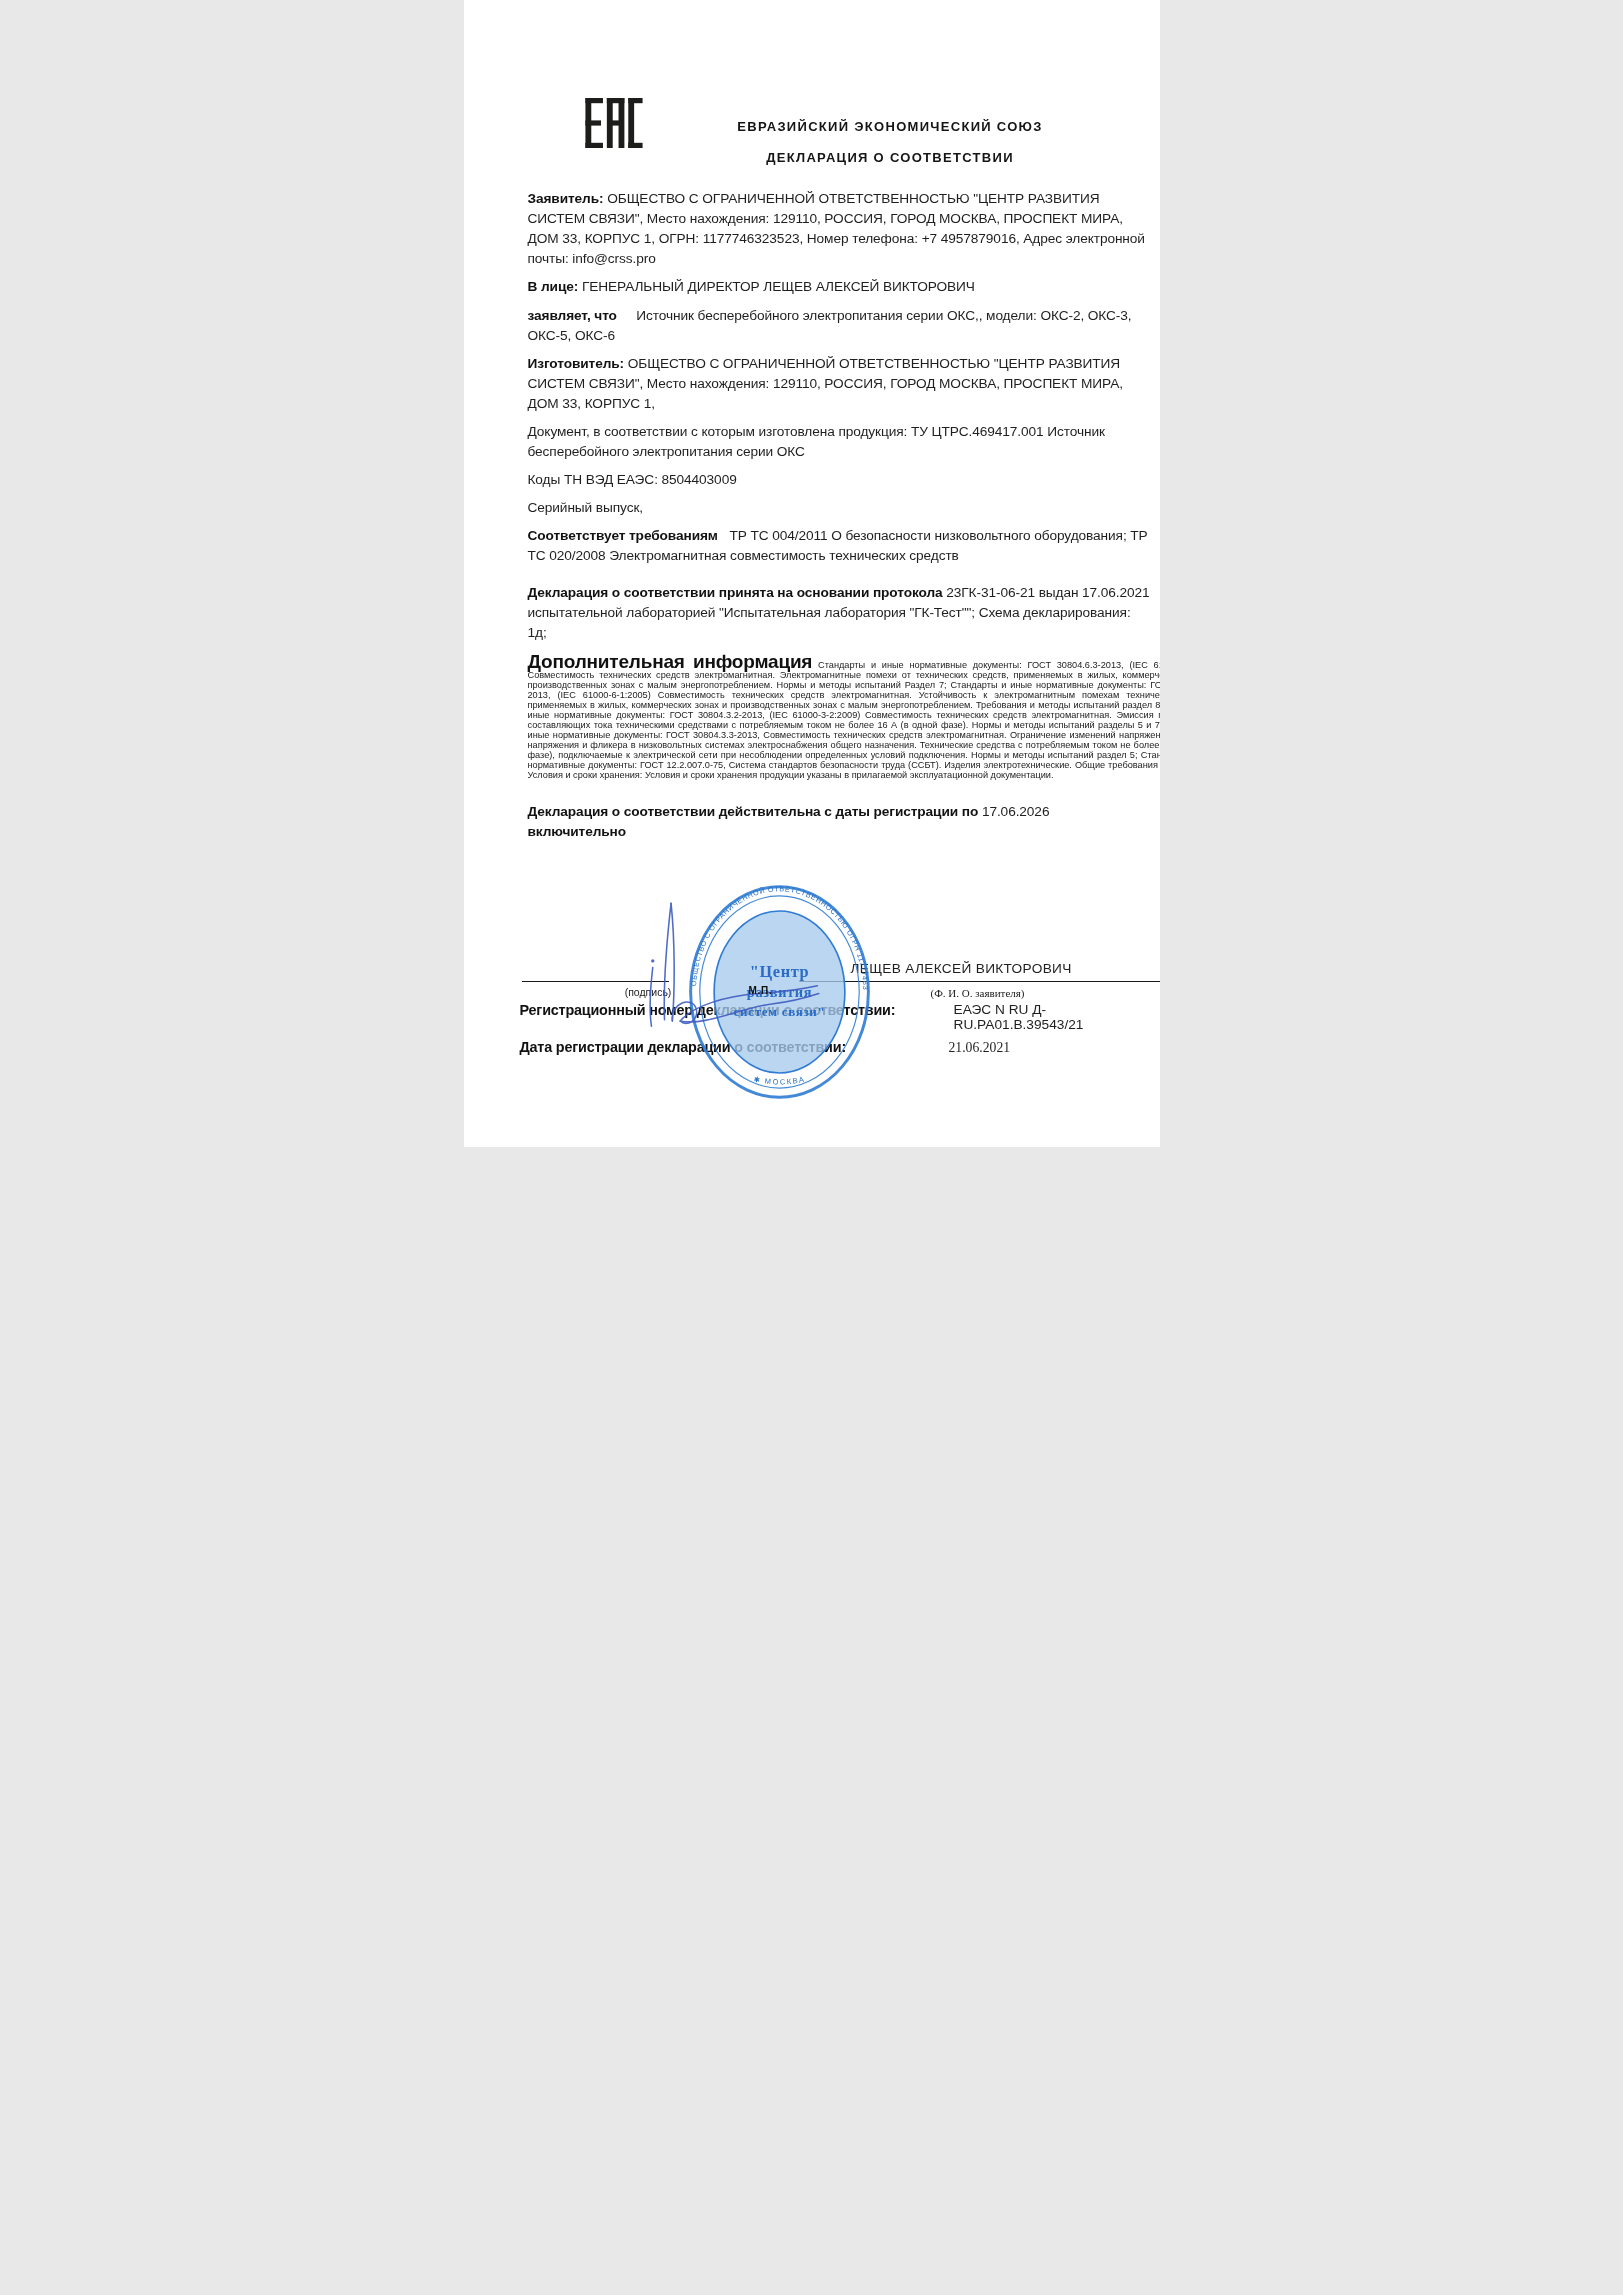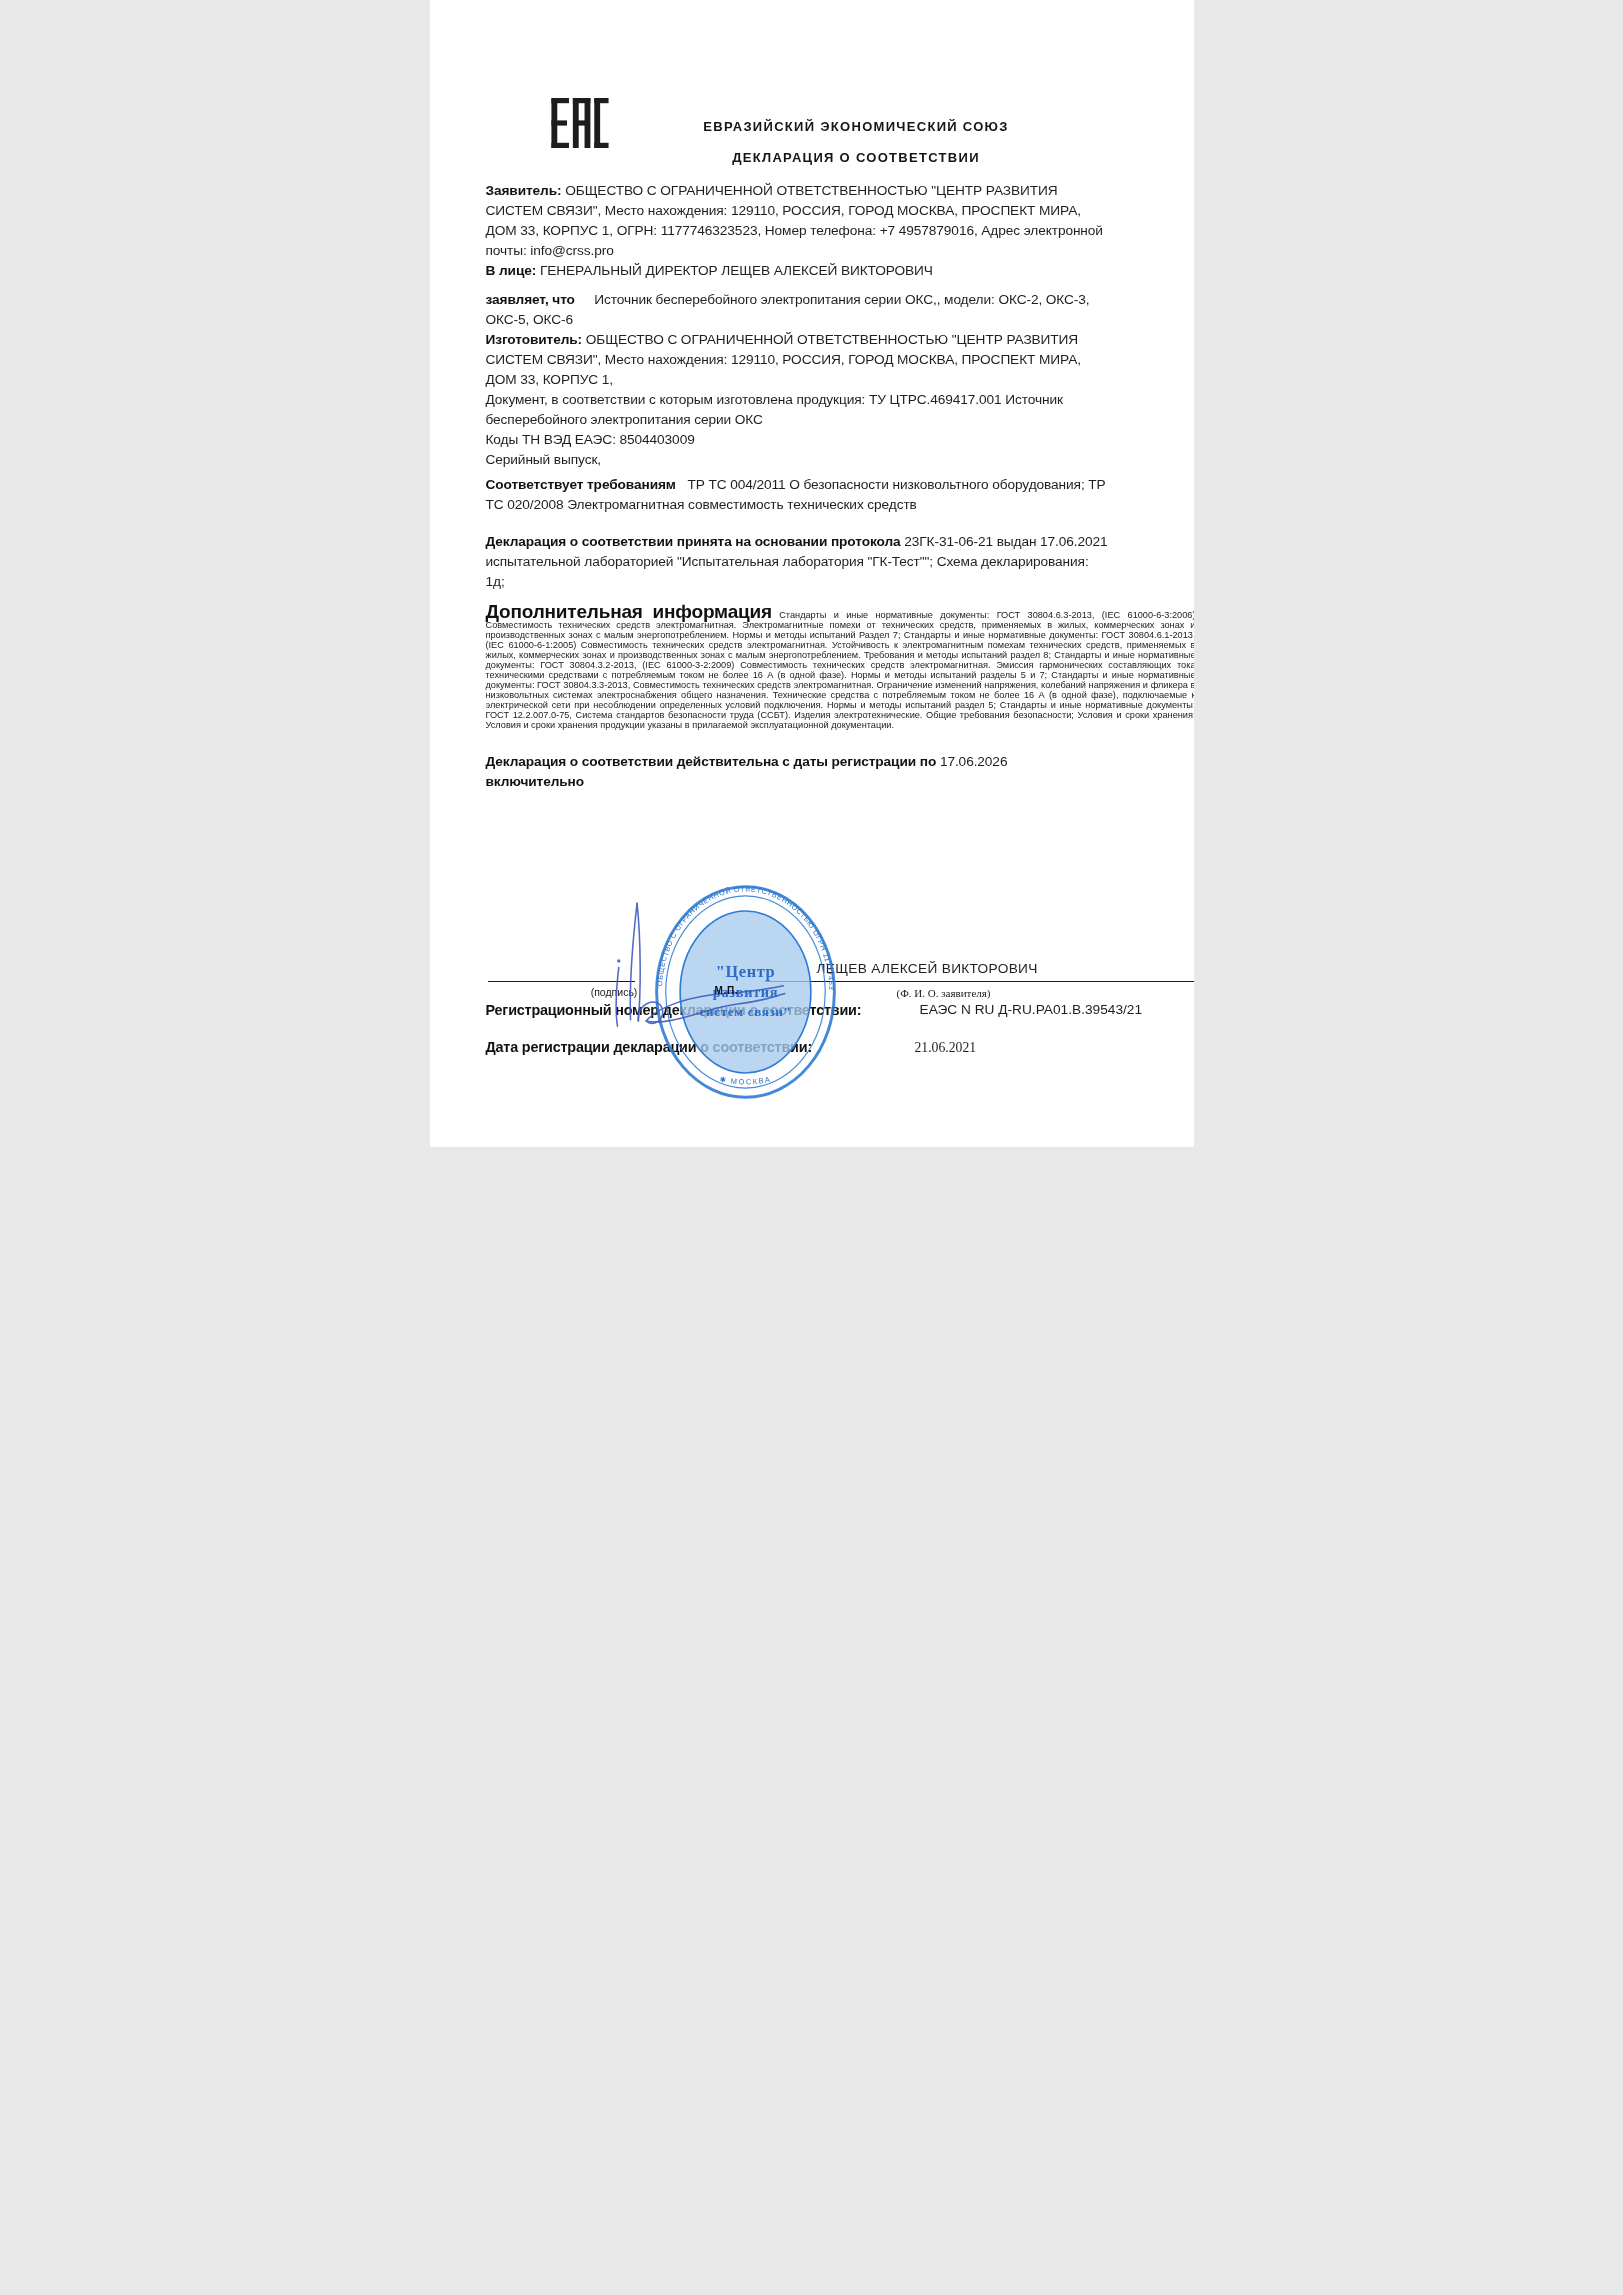--- a/index.html
+++ b/index.html
@@ -1,18 +1,18 @@
 <!DOCTYPE html>
 <html style="font-size:10.5px"><head>
 <meta charset="utf-8">
 <style>
   html,body { margin:0; padding:0; background:#e8e8e8; }
   .page {
     position:relative;
-    width:764px; height:1147px;
+    width:696px; height:1147px;
     margin:0 auto;
     background:#ffffff;
     font-family:"Liberation Sans", sans-serif;
     color:#1f1f1f;
     overflow:hidden;
   }
   
   .scan-line {
     position:absolute; left:798px; top:0; width:1.3px; height:1138px;
     background:linear-gradient(#b8bcc0, #8f9499);
@@ -23,21 +23,21 @@
   .eac-logo { position:absolute; left:121px; top:98px; }
   .titles { position:absolute; left:183px; top:119px; width:487px; text-align:center; }
   .title-line {
     font-weight:bold; font-size:13px; letter-spacing:1.3px; color:#151515;
     white-space:nowrap;
   }
   .title-line + .title-line { margin-top:15.7px; }
 
   
   .content { position:absolute; left:56px; top:181px; width:710px; }
-  .para { margin:0; font-size:13.7px; line-height:20px; letter-spacing:-0.1px; }
+  .para { margin:8px; font-size:13.7px; line-height:20px; letter-spacing:-0.1px; }
   .para .line { display:block; white-space:nowrap; }
   .b { font-weight:bold; color:#121212; }
   .gap-lg { margin-right:15.7px; }
   .gap-md { margin-right:7.9px; }
   #p-declares  { margin-top:8.5px; }
   #p-complies  { margin-top:5.9px;  }
   #p-protocol  { margin-top:17px; }
   #p-additional{
     margin-top:14.4px; font-size:9.2px; line-height:10px; letter-spacing:0;
     text-align:justify; color:#222;

